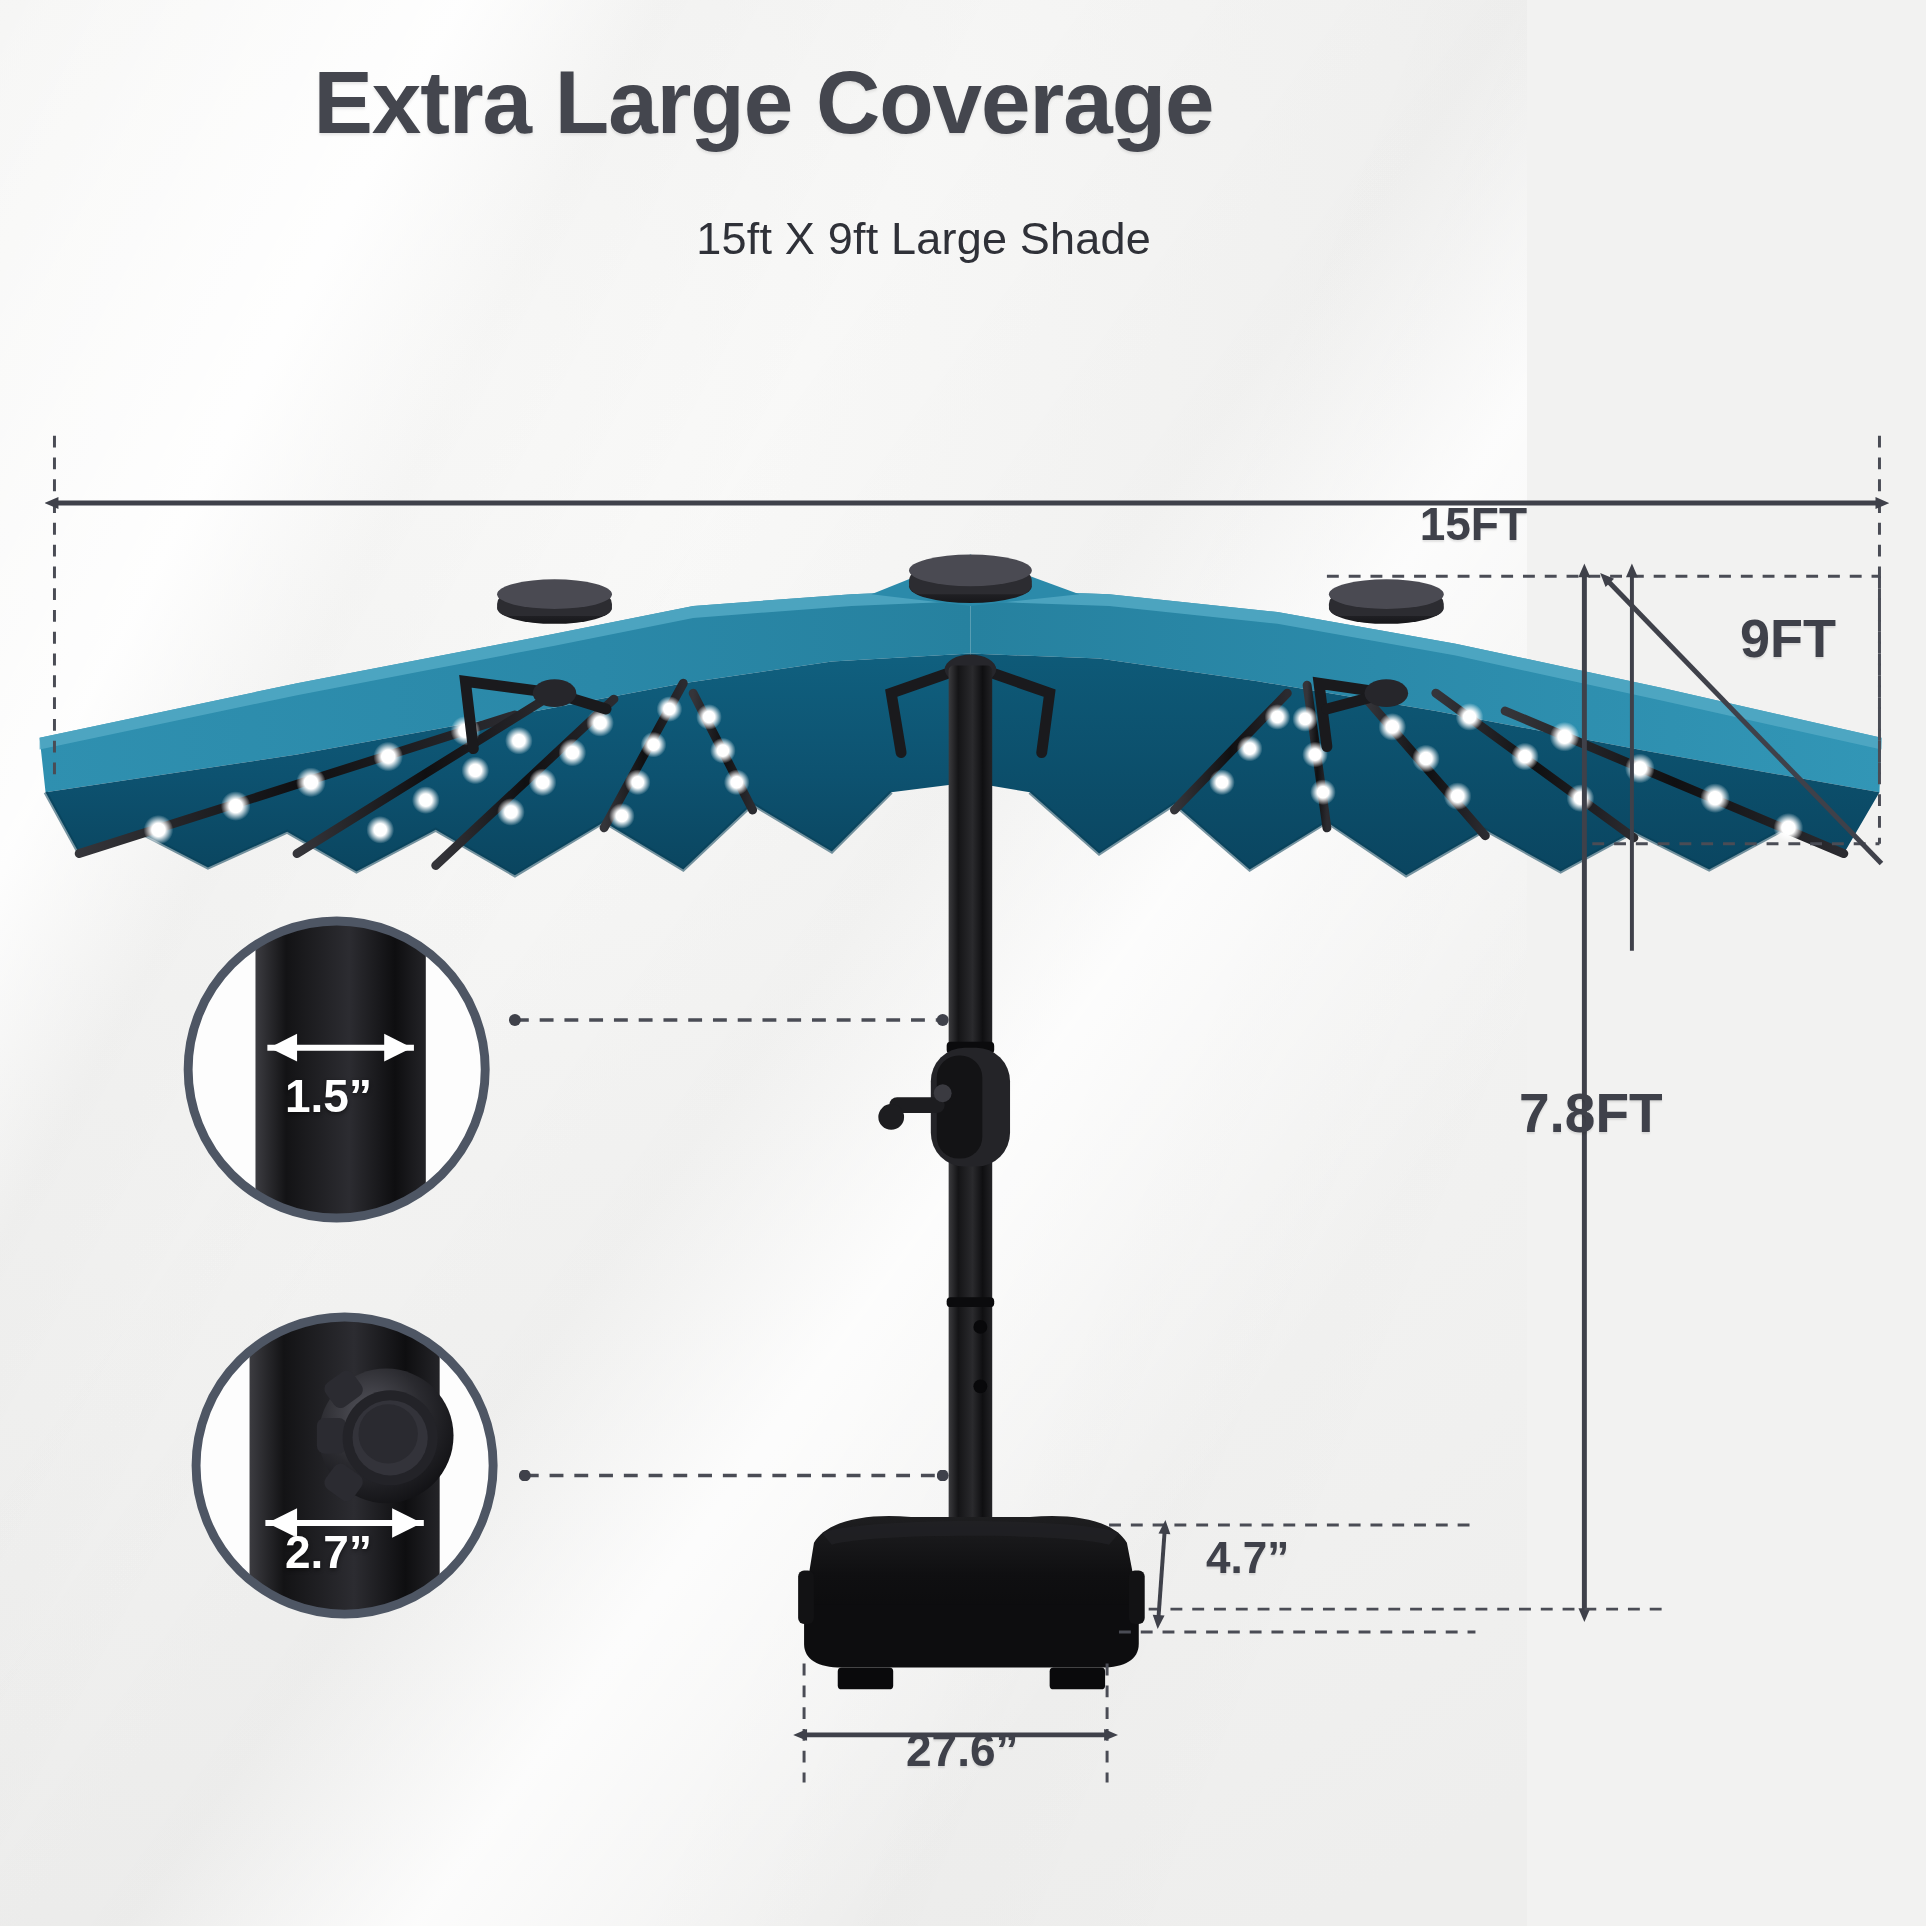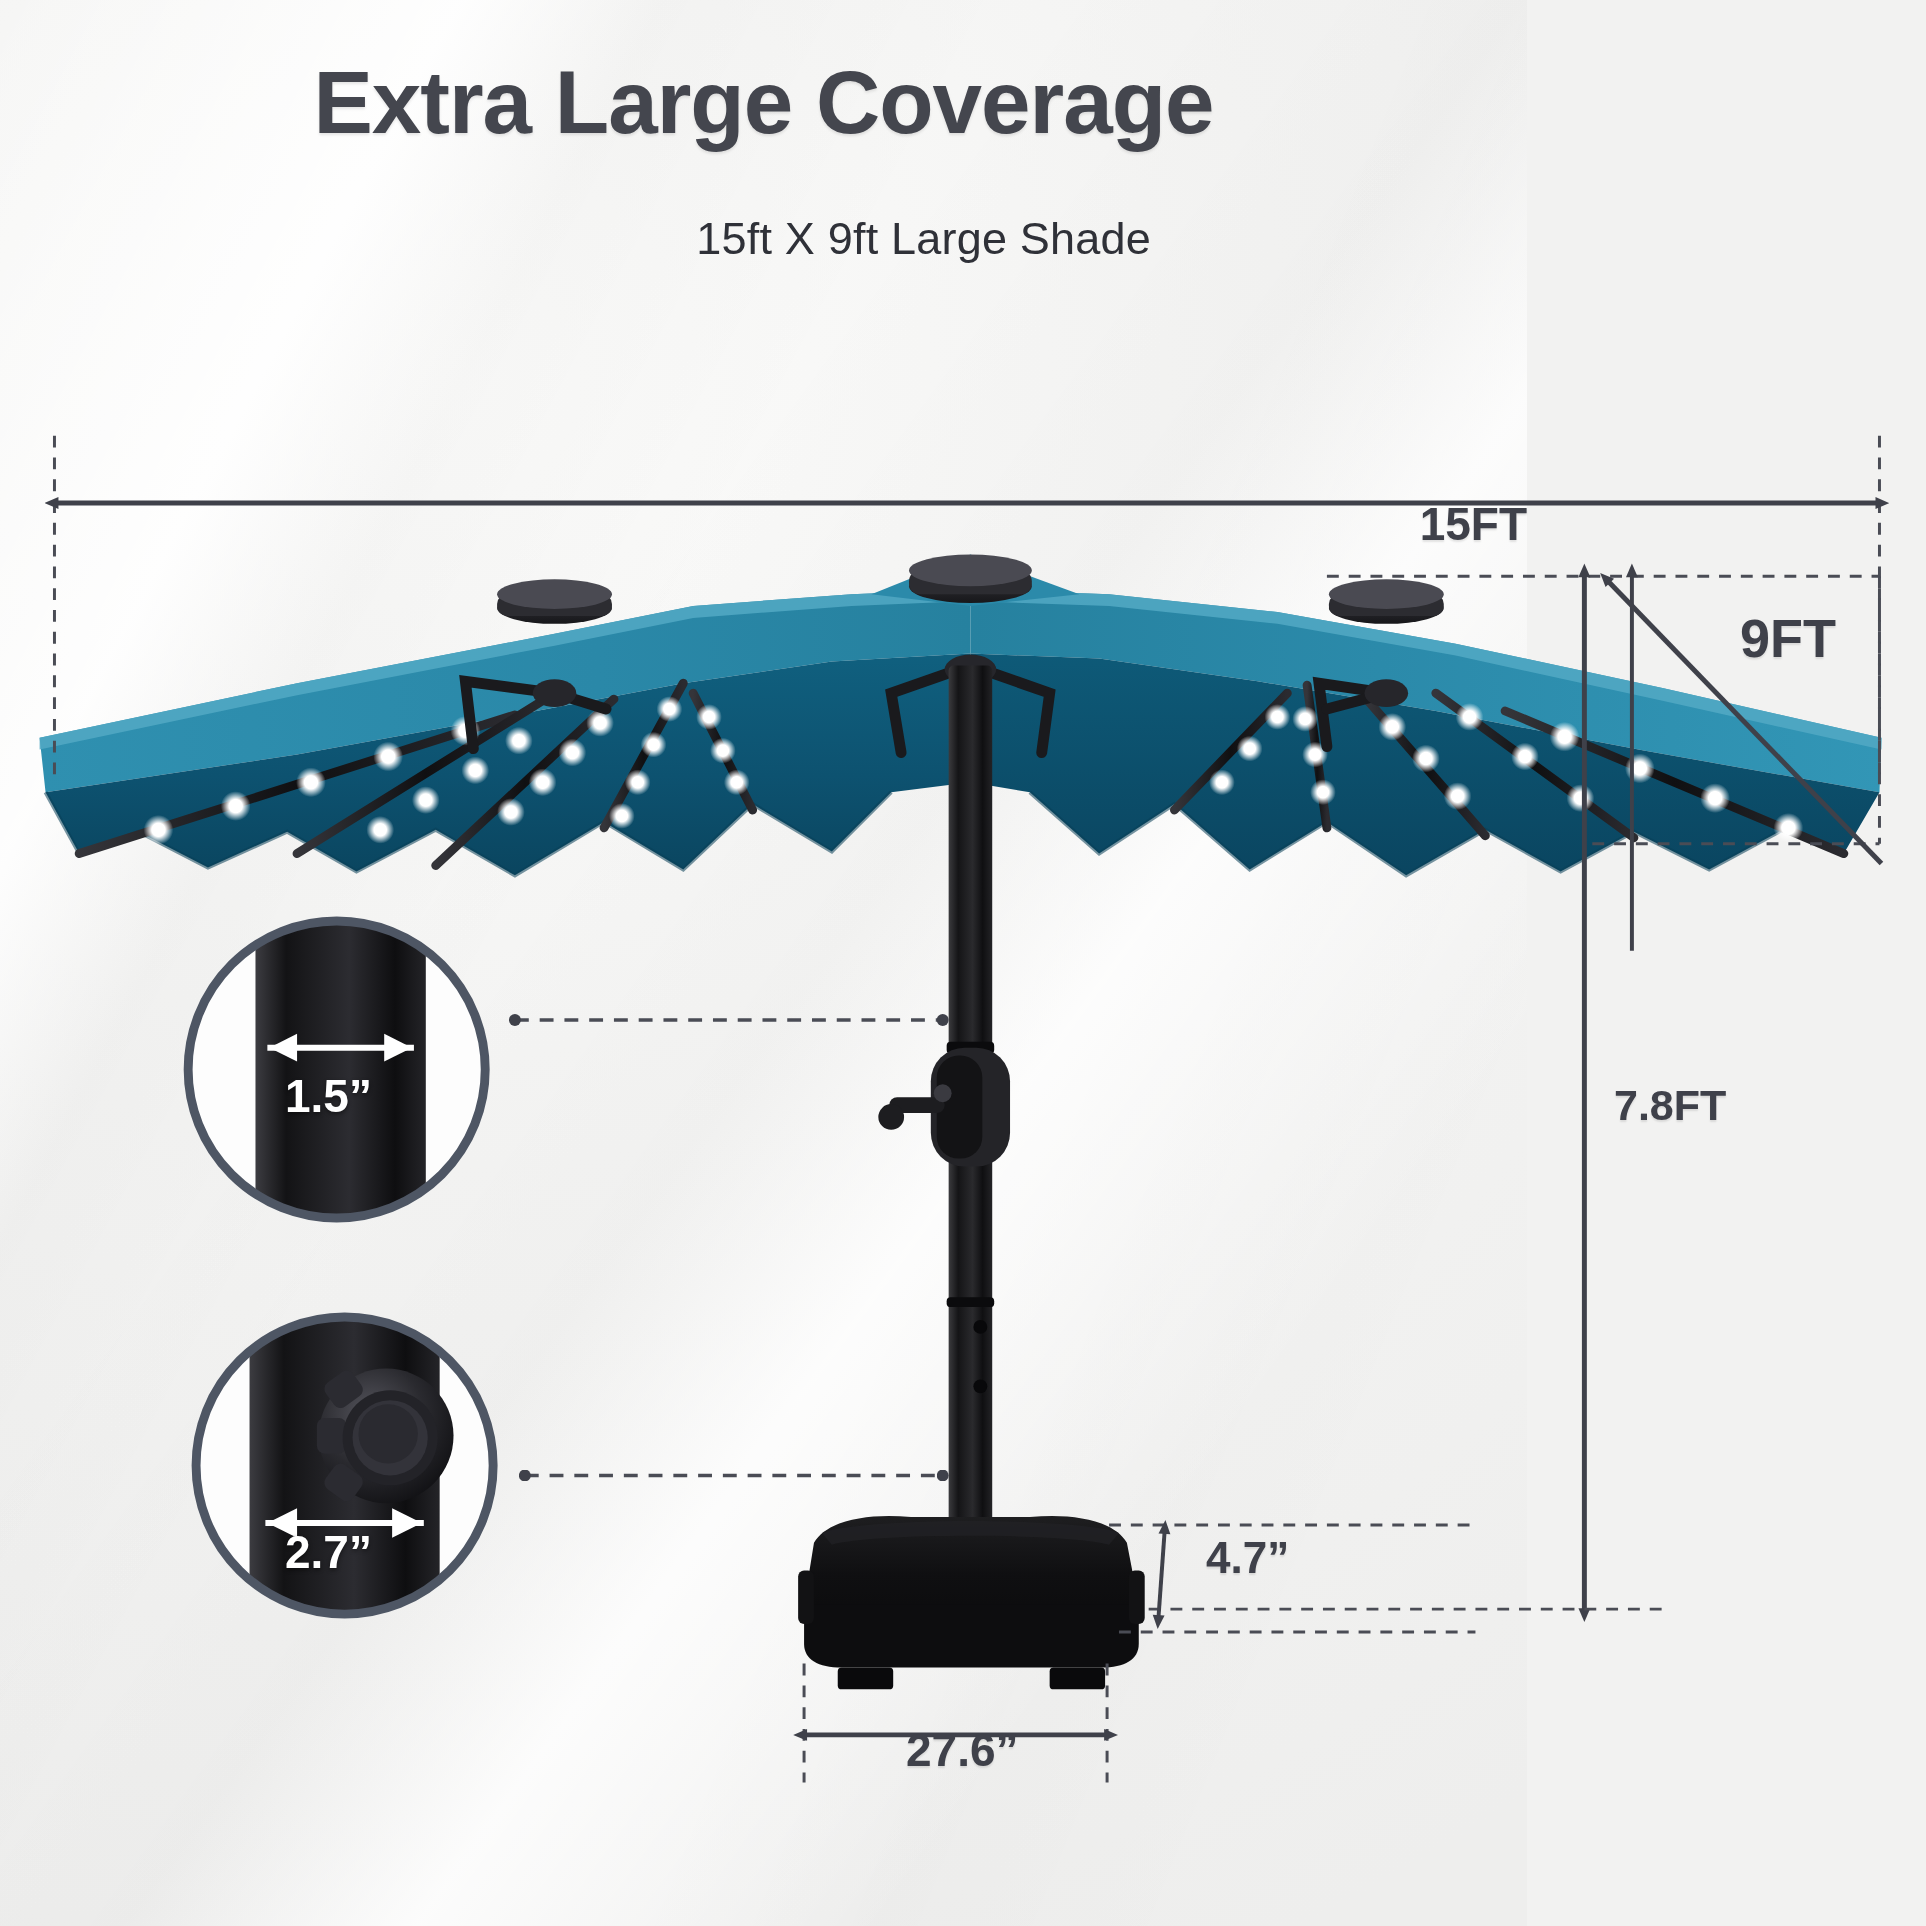--- a/index.html
+++ b/index.html
@@ -24,21 +24,21 @@
     color:#44464e;
     text-shadow:0 2px 3px rgba(0,0,0,.10);
   }
   #subtitle{
     right:376px;top:213px;
     font-size:45px;font-weight:400;color:#2f3138;letter-spacing:0.2px;
   }
   .dimlabel{font-weight:bold;color:#3f414a;text-shadow:0 2px 2px rgba(0,0,0,.10);}
   #lbl15{left:0;right:0;top:449px;text-align:right;font-size:46px;margin-top:48px;}
   #lbl9{left:1740px;top:607px;font-size:54px;}
-  #lbl78{left:1614px;top:1081px;font-size:43px;}
+  #lbl78{left:1519px;top:1081px;font-size:55px;}
   #lbl59{left:1206px;top:1533px;font-size:44px;}
   #lbl276{left:906px;top:1723px;font-size:46px;}
 
   svg.layer{position:absolute;left:0;top:0;width:1927px;height:1927px;overflow:visible;}
   .dash{stroke:#4a4c55;stroke-width:3;stroke-dasharray:12 10;fill:none;}
   .dash-fine{stroke:#4a4c55;stroke-width:3.4;stroke-dasharray:14 11;fill:none;}
   .solid{stroke:#3f414a;stroke-width:5;fill:none;}
   .solid-thin{stroke:#3f414a;stroke-width:4;fill:none;}
   .ring{fill:none;stroke:#4e5664;stroke-width:9;}
   .whitearrow{stroke:#ffffff;stroke-width:6;fill:none;}

